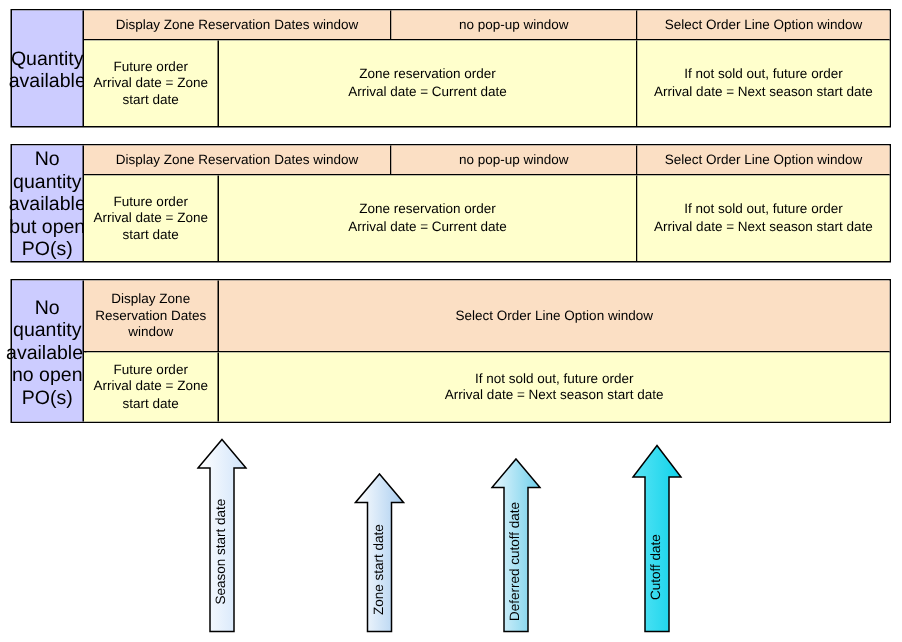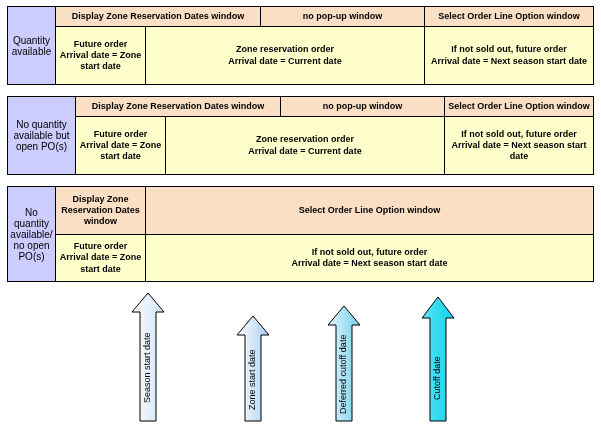--- a/index.html
+++ b/index.html
@@ -23,21 +23,21 @@
     background:#ffffff;
   }
   .rowlabel{
     background:#ccccff;
     border-right:1px solid #000000;
     box-sizing:border-box;
     display:flex;
     align-items:center;
     justify-content:center;
     text-align:center;
-    font-size:10px;
+    font-size:13px;
     padding:0;
   }
   .rowbody{
     flex:1;
     display:flex;
     flex-direction:column;
     box-sizing:border-box;
   }
   .bandtop{
     display:flex;
@@ -52,21 +52,20 @@
   }
   .cell{
     box-sizing:border-box;
     display:flex;
     align-items:center;
     justify-content:center;
     text-align:center;
     padding:2px 3px;
     font-size:9px;
     line-height:1.25;
-    font-weight:bold;
   }
   .peach{background:#fbdfc4;}
   .yellow{background:#ffffcc;}
   .bdr-r{border-right:1px solid #000000;}
 
   
   .arrow{
     position:absolute;
     width:34px;
   }
@@ -98,21 +97,21 @@
 Arrival date = Zone start date</div>
         <div class="cell yellow bdr-r" style="width:279px;white-space:pre-line;">Zone reservation order
 Arrival date = Current date</div>
         <div class="cell yellow" style="flex:1;white-space:pre-line;">If not sold out, future order
 Arrival date = Next season start date</div>
       </div>
     </div>
   </div>
 
   <div class="row" style="left:7px;top:96px;width:587px;height:79px;">
-    <div class="rowlabel" style="width:68px;">No quantity available but open PO(s)</div>
+    <div class="rowlabel" style="width:48px;">No quantity available but open PO(s)</div>
     <div class="rowbody">
       <div class="bandtop" style="height:20px;">
         <div class="cell peach bdr-r" style="width:205px;">Display Zone Reservation Dates window</div>
         <div class="cell peach bdr-r" style="width:164px;">no pop-up window</div>
         <div class="cell peach" style="flex:1;">Select Order Line Option window</div>
       </div>
       <div class="bandbot">
         <div class="cell yellow bdr-r" style="width:90px;white-space:pre-line;">Future order
 Arrival date = Zone start date</div>
         <div class="cell yellow bdr-r" style="width:279px;white-space:pre-line;">Zone reservation order

